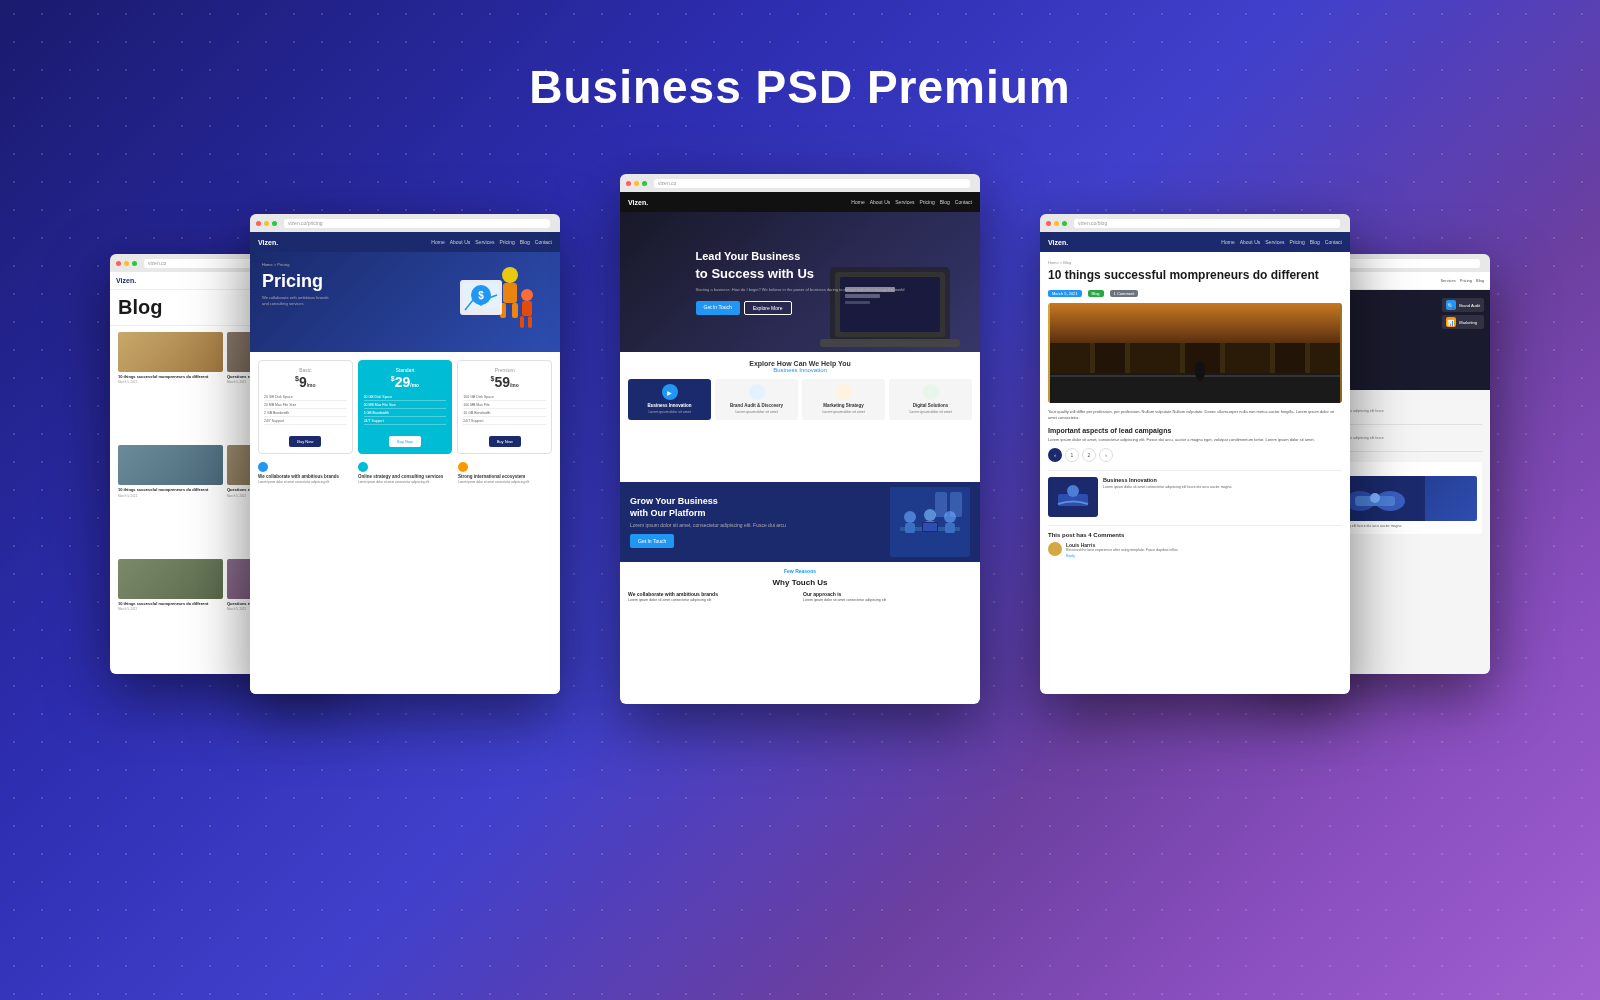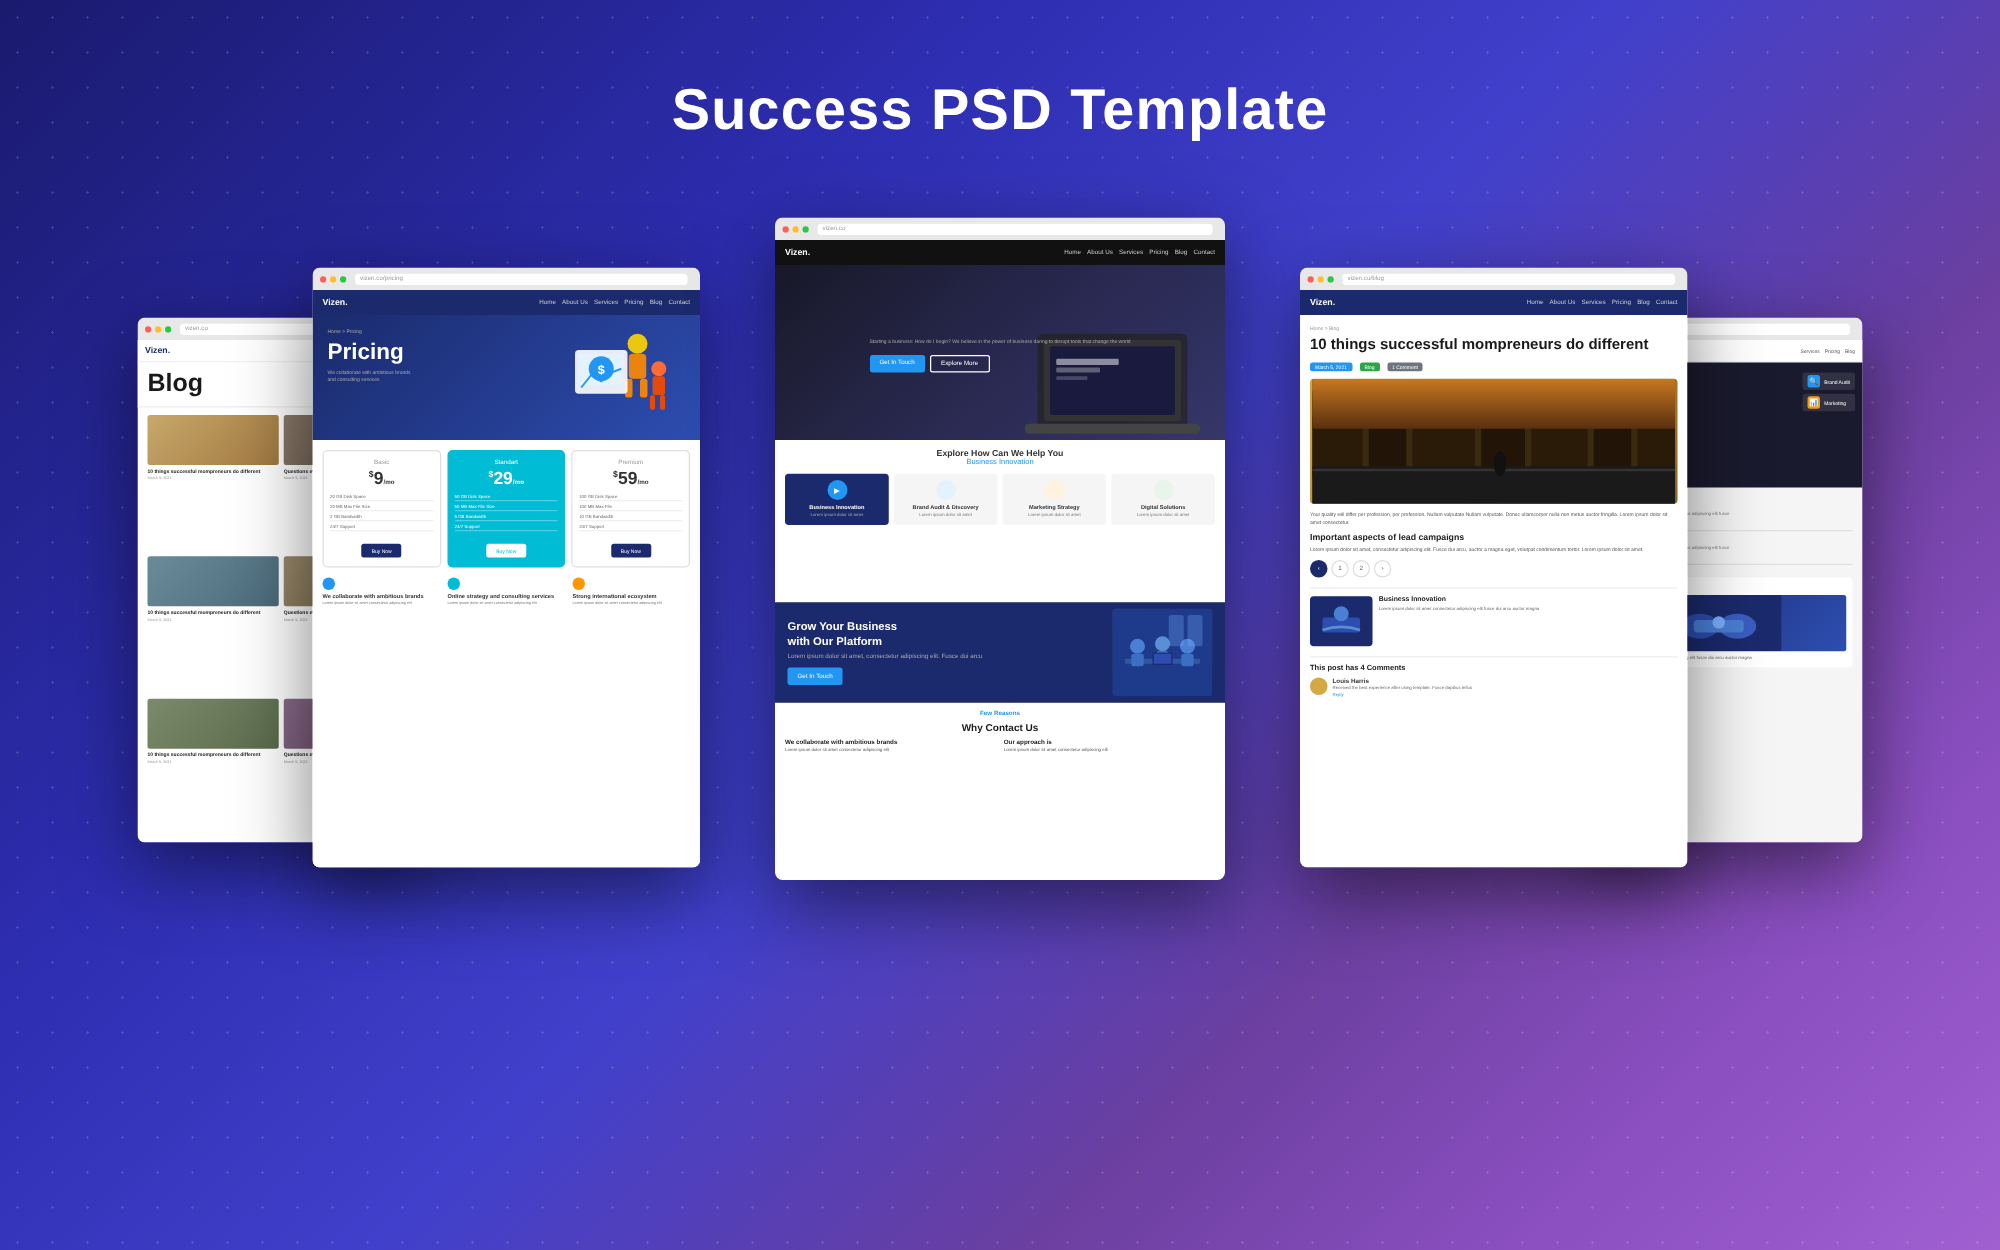--- a/index.html
+++ b/index.html
@@ -895,21 +895,21 @@
     .laptop-svg {
       position: absolute;
       bottom: -5px;
       right: 5px;
     }
   </style>
 </head>
 <body>
 
 <div class="header-section">
-  <div class="subtitle">Success PSD Template</div>
+  <div class="subtitle">Business PSD Premium</div>
 </div>
 
 <div class="screens-container">
 
   <div class="screen screen-left-2">
     <div class="browser-bar">
       <span class="browser-dot dot-red"></span>
       <span class="browser-dot dot-yellow"></span>
       <span class="browser-dot dot-green"></span>
       <div class="browser-url">vizen.co</div>
@@ -1086,20 +1086,24 @@
           <rect x="10" y="10" width="120" height="75" rx="5" fill="#222" opacity="0.7"></rect>
           <rect x="15" y="15" width="110" height="65" rx="3" fill="#333"></rect>
           <rect x="0" y="82" width="140" height="8" rx="3" fill="#444"></rect>
 
           <rect x="20" y="20" width="100" height="55" rx="2" fill="#1a1a3e"></rect>
           <rect x="25" y="30" width="50" height="5" rx="1" fill="rgba(255,255,255,0.5)"></rect>
           <rect x="25" y="37" width="35" height="4" rx="1" fill="rgba(255,255,255,0.3)"></rect>
           <rect x="25" y="44" width="25" height="3" rx="1" fill="rgba(255,255,255,0.2)"></rect>
         </svg>
         <div class="hero-text">
+          <div class="hero-title">
+            Lead Your Business
+            <span>to Success with Us</span>
+          </div>
           <div style="font-size:4px;color:#aaa;margin-top:4px;line-height:1.4;">Starting a business: How do I begin? We believe in the power of business daring to disrupt tools that change the world</div>
           <div class="hero-buttons">
             <div class="hero-btn hero-btn-primary">Get In Touch</div>
             <div class="hero-btn hero-btn-secondary">Explore More</div>
           </div>
         </div>
       </div>
 
       <div class="center-services">
         <div class="services-title">
@@ -1154,21 +1158,21 @@
             <rect x="33" y="36" width="14" height="8" rx="0.5" fill="#2d4db0"></rect>
 
             <rect x="60" y="5" width="12" height="25" rx="2" fill="#7aafff" opacity="0.3"></rect>
             <rect x="45" y="5" width="12" height="25" rx="2" fill="#7aafff" opacity="0.3"></rect>
           </svg>
         </div>
       </div>
 
       <div class="center-reasons">
         <div class="reasons-subtitle">Few Reasons</div>
-        <div class="reasons-title" style="font-size:8px;font-weight:900;color:#1a1a1a;text-align:center;">Why Contact Us</div>
+        <div class="reasons-title" style="font-size:8px;font-weight:900;color:#1a1a1a;text-align:center;">Why Touch Us</div>
         <div style="display:flex;gap:6px;margin-top:4px;">
           <div style="flex:1;font-size:3.5px;color:#555;">
             <div style="font-size:5px;font-weight:bold;color:#222;margin-bottom:1px;">We collaborate with ambitious brands</div>
             Lorem ipsum dolor sit amet consectetur adipiscing elit
           </div>
           <div style="flex:1;font-size:3.5px;color:#555;">
             <div style="font-size:5px;font-weight:bold;color:#222;margin-bottom:1px;">Our approach is</div>
             Lorem ipsum dolor sit amet consectetur adipiscing elit
           </div>
         </div>

